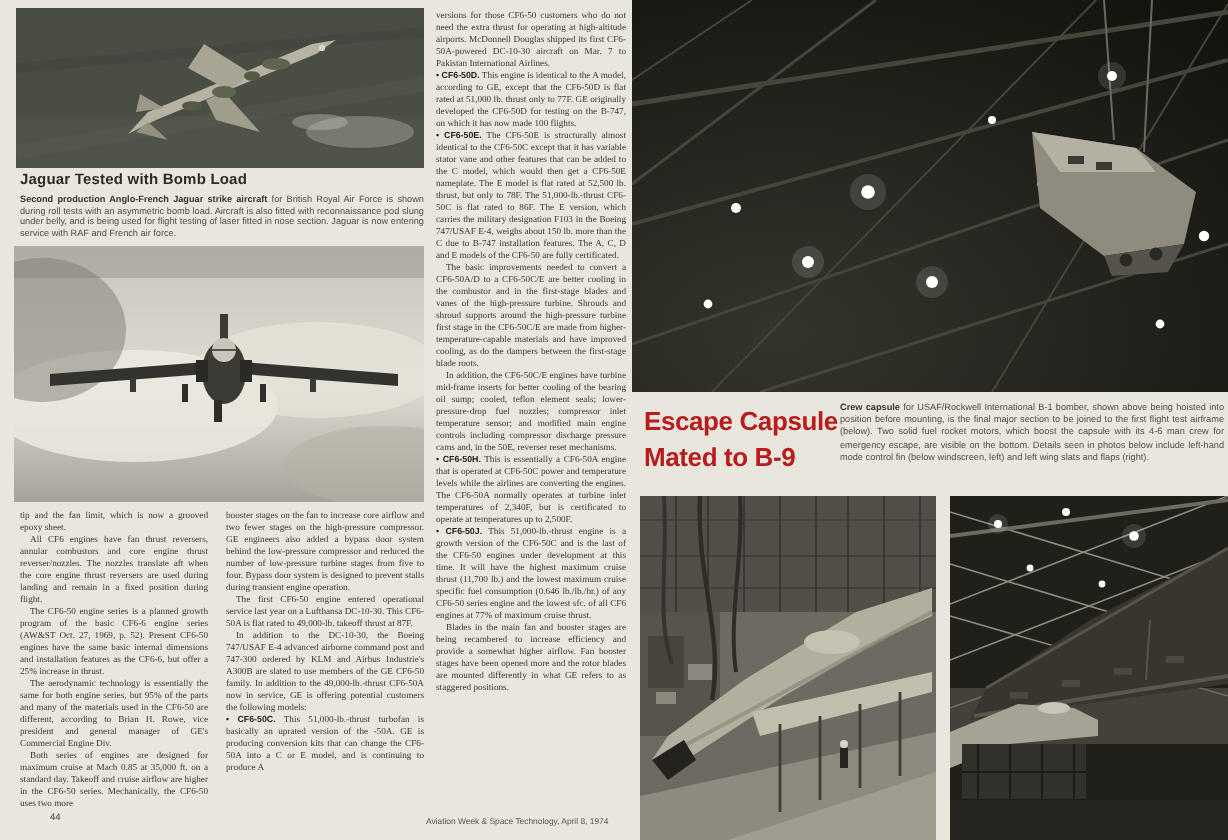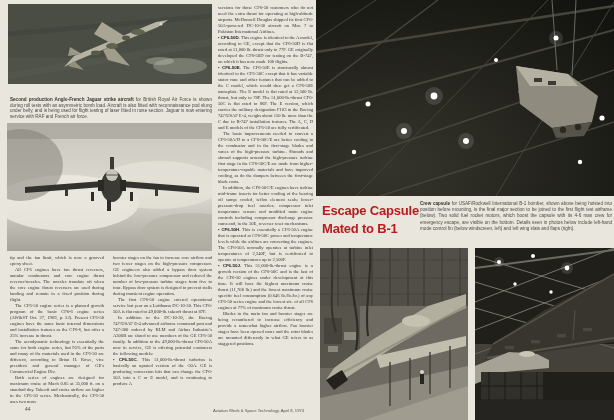--- a/index.html
+++ b/index.html
@@ -41,20 +41,21 @@
       <polygon points="74,50 62,43 60,52" fill="#9c9888"></polygon>
       <polygon points="66,57 76,66 60,62" fill="#94907f"></polygon>
       <ellipse cx="130" cy="28" rx="7" ry="3" fill="#60634f"></ellipse>
       <ellipse cx="104" cy="42" rx="6" ry="3" fill="#60634f"></ellipse>
       <ellipse cx="118" cy="34" rx="4" ry="2.4" fill="#565944"></ellipse>
       <ellipse cx="88" cy="49" rx="5" ry="2.4" fill="#565944"></ellipse>
       <circle cx="153" cy="20" r="1.6" fill="#d9d6c9"></circle>
     </svg>
   </div>
 
+  <h3 class="head-sm" style="left:10px;top:85px;width:200px;">Jaguar Tested with Bomb Load</h3>
   <p class="cap" style="left:10px;top:97px;width:202px;"><b>Second production Anglo-French Jaguar strike aircraft</b><span> for British Royal Air Force is shown during roll tests with an asymmetric bomb load. Aircraft is also fitted with reconnaissance pod slung under belly, and is being used for flight testing of laser fitted in nose section. Jaguar is now entering service with RAF and French air force.</span></p>
 
   <div class="photo" style="left:7px;top:123px;width:205px;height:128px;">
     <svg viewBox="0 0 205 128" preserveAspectRatio="none">
       <defs>
         <linearGradient id="sky" x1="0" y1="0" x2="0" y2="1">
           <stop offset="0" stop-color="#c9c6bd"></stop>
           <stop offset="0.55" stop-color="#dedbd2"></stop>
           <stop offset="1" stop-color="#a5a299"></stop>
         </linearGradient>
@@ -149,21 +150,21 @@
       <polygon points="200,66 252,74 282,96 276,122 236,128 204,104" fill="#8f8b7e"></polygon>
       <polygon points="200,66 252,74 262,86 214,86" fill="#b5b1a2"></polygon>
       <polygon points="236,128 276,122 268,136 240,138" fill="#55534a"></polygon>
       <rect x="218" y="78" width="8" height="4" fill="#3c3b33"></rect>
       <rect x="232" y="81" width="8" height="4" fill="#3c3b33"></rect>
       <circle cx="247" cy="130" r="3.2" fill="#2a2a24"></circle>
       <circle cx="262" cy="127" r="3.2" fill="#2a2a24"></circle>
     </svg>
   </div>
 
-  <h2 class="esc-head" style="left:322px;top:202px;width:100px;"><span>Escape Capsule</span><br><span>Mated to B-1</span></h2>
+  <h2 class="esc-head" style="left:322px;top:202px;width:100px;"><span>Escape Capsule</span><br><span>Mated to B-9</span></h2>
   <p class="cap" style="left:420px;top:201px;width:192px;line-height:6.2px;"><b>Crew capsule</b><span> for USAF/Rockwell International B-1 bomber, shown above being hoisted into position before mounting, is the final major section to be joined to the first flight test airframe (below). Two solid fuel rocket motors, which boost the capsule with its 4-6 man crew for emergency escape, are visible on the bottom. Details seen in photos below include left-hand mode control fin (below windscreen, left) and left wing slats and flaps (right).</span></p>
 
   <div class="photo" style="left:320px;top:248px;width:148px;height:172px;">
     <svg viewBox="0 0 148 172" preserveAspectRatio="none">
       <rect width="148" height="172" fill="#6e6a62"></rect>
       <rect width="148" height="58" fill="#524f48"></rect>
       <g stroke="#3b3933" stroke-width="1">
         <path d="M18 0 V58"></path>
           <path d="M34 0 V58"></path>
           <path d="M52 0 V58"></path>

